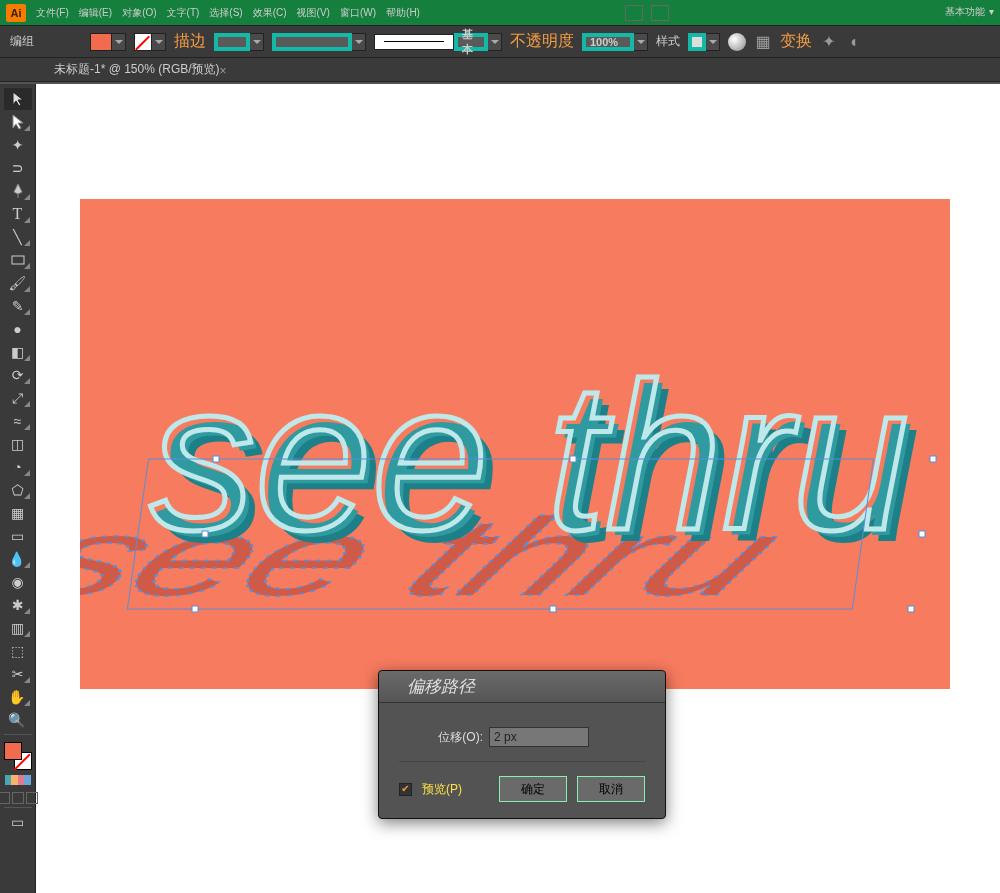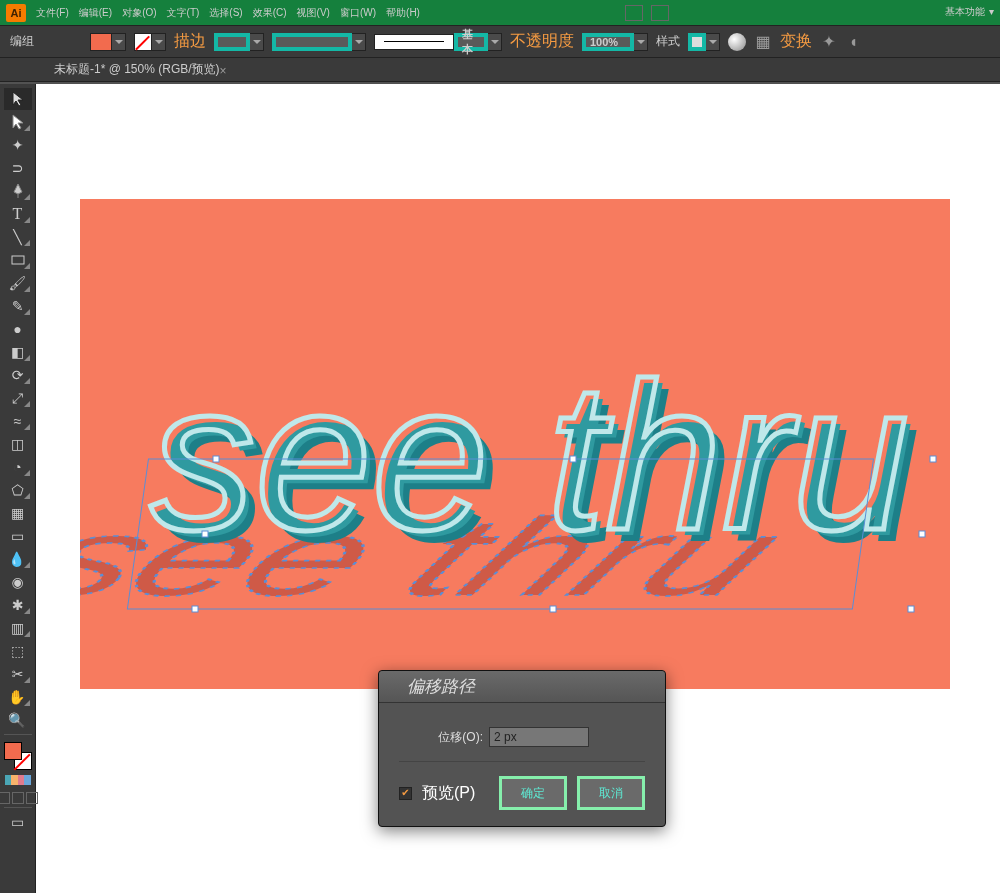--- a/index.html
+++ b/index.html
@@ -61,21 +61,21 @@
 .dialog-title { background: linear-gradient(#6a6a6a,#555); border-bottom: 1px solid #333; padding: 4px 28px; color: #ddd; font-size: 17px; border-radius: 4px 4px 0 0; font-style: italic; }
 .dialog-body { padding: 24px 20px 16px; }
 .drow { display: flex; align-items: center; margin-bottom: 14px; }
 .drow .dlab { width: 90px; text-align: right; color: #ddd; font-size: 12px; padding-right: 6px; }
 .drow .dinput { background: #777; border: 1px solid #333; height: 20px; width: 100px; color: #222; font-size: 12px; padding: 0 4px; }
 .drow .dselect { display: flex; }
 .drow .dselect .dsfield { background: #666; border: 1px solid #333; height: 20px; width: 86px; color: #ddd; font-size: 12px; padding: 0 6px; display: flex; align-items: center; }
 .dactions { display: flex; align-items: center; gap: 10px; border-top: 1px solid #444; padding-top: 14px; margin-top: 6px; }
 .dcheck { width: 13px; height: 13px; background: #333; border: 1px solid #222; display: flex; align-items: center; justify-content: center; }
 .dcheck .mark { color: #f59b42; font-size: 10px; line-height: 1; }
-.dbtn { background: #6a6a6a; border: 3px solid #86efac; height: 34px; width: 68px; color: #5eead4; font-size: 12px; display: flex; align-items: center; justify-content: center; cursor: pointer; }
+.dbtn { background: #6a6a6a; border: 1px solid #86efac; height: 26px; width: 68px; color: #000000; font-size: 12px; display: flex; align-items: center; justify-content: center; cursor: pointer; }
 </style>
 </head>
 <body>
 
 <div class="menubar">
   <div class="app-icon">Ai</div>
   <span>文件(F)</span>
   <span>编辑(E)</span>
   <span>对象(O)</span>
   <span>文字(T)</span>
@@ -318,19 +318,19 @@
   <div class="dialog-title">偏移路径</div>
   <div class="dialog-body">
     <div class="drow">
       <div class="dlab">位移(O):</div>
       <input class="dinput" value="2 px" style="">
     </div>
     <div class="dactions">
       <div class="dcheck">
           <span class="mark">✔</span>
         </div>
-      <span style="color:#ffffff;font-size:16px">预览(P)</span>
+      <span style="color:#fde047;font-size:12px">预览(P)</span>
       <div style="flex:1"></div>
       <div class="dbtn">确定</div>
       <div class="dbtn">取消</div>
     </div>
   </div>
 </div>
 
 </body></html>

